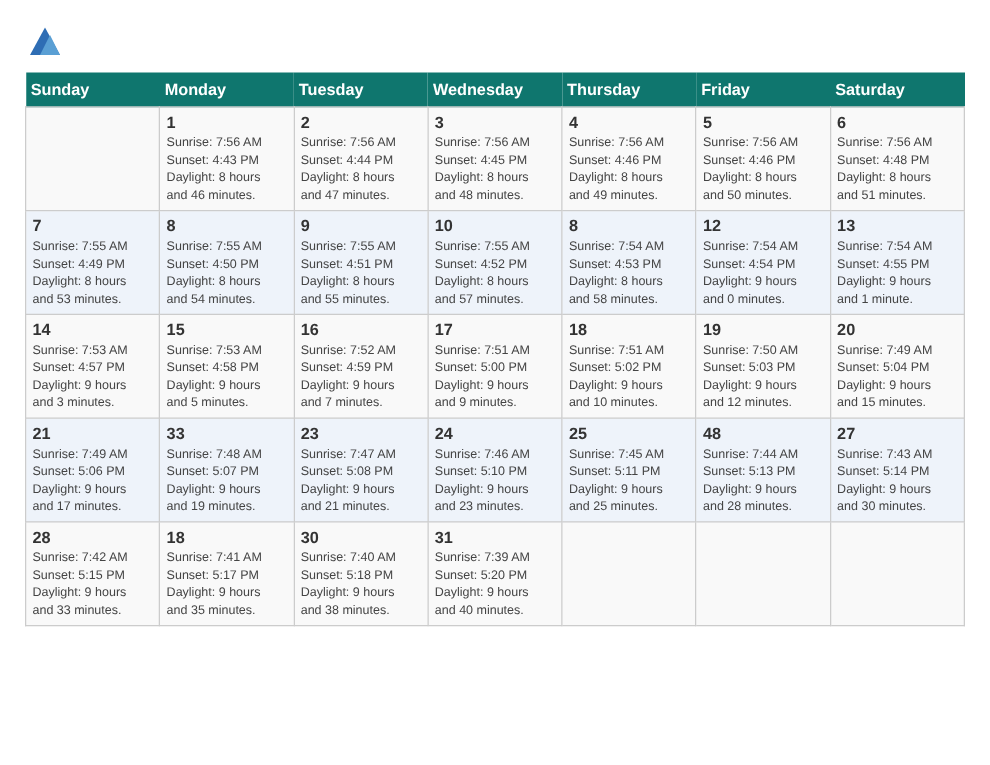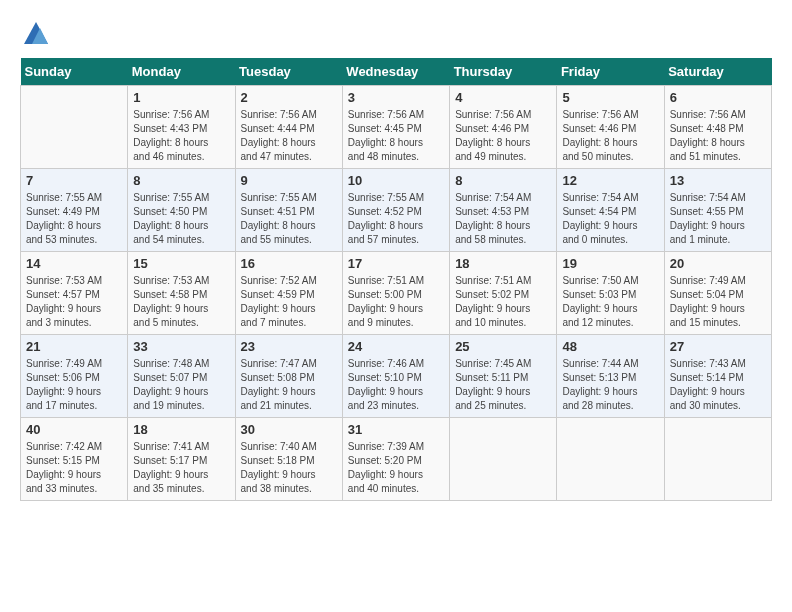--- a/index.html
+++ b/index.html
@@ -235,21 +235,21 @@
           <span class="day-number">48</span>
           <div class="day-info">Sunrise: 7:44 AM<br>Sunset: 5:13 PM<br>Daylight: 9 hours<br>and 28 minutes.</div>
         </td>
         <td>
           <span class="day-number">27</span>
           <div class="day-info">Sunrise: 7:43 AM<br>Sunset: 5:14 PM<br>Daylight: 9 hours<br>and 30 minutes.</div>
         </td>
       </tr>
       <tr>
         <td>
-          <span class="day-number">40</span>
+          <span class="day-number">28</span>
           <div class="day-info">Sunrise: 7:42 AM<br>Sunset: 5:15 PM<br>Daylight: 9 hours<br>and 33 minutes.</div>
         </td>
         <td>
           <span class="day-number">18</span>
           <div class="day-info">Sunrise: 7:41 AM<br>Sunset: 5:17 PM<br>Daylight: 9 hours<br>and 35 minutes.</div>
         </td>
         <td>
           <span class="day-number">30</span>
           <div class="day-info">Sunrise: 7:40 AM<br>Sunset: 5:18 PM<br>Daylight: 9 hours<br>and 38 minutes.</div>
         </td>

